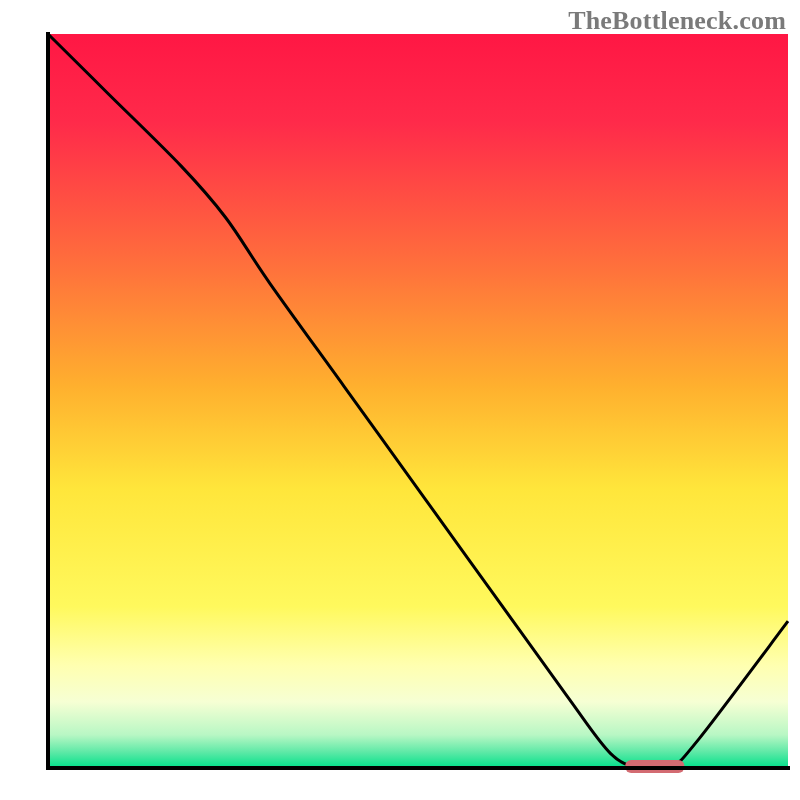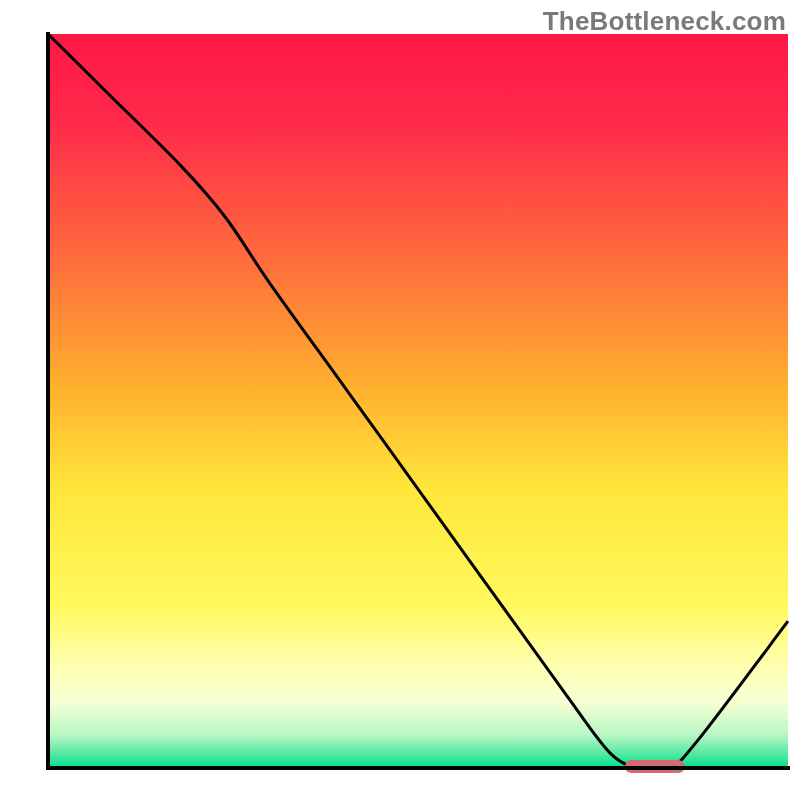--- a/index.html
+++ b/index.html
@@ -7,20 +7,21 @@
     padding: 0;
     width: 800px;
     height: 800px;
     background: #ffffff;
     font-family: Arial, Helvetica, sans-serif;
   }
   .wrap {
     position: relative;
     width: 800px;
     height: 800px;
+    font-family: Liberation Serif, serif;
   }
   .attribution {
     position: absolute;
     top: 6px;
     right: 14px;
     font-size: 26px;
     font-weight: 600;
     color: #7a7a7a;
     letter-spacing: 0.2px;
   }

